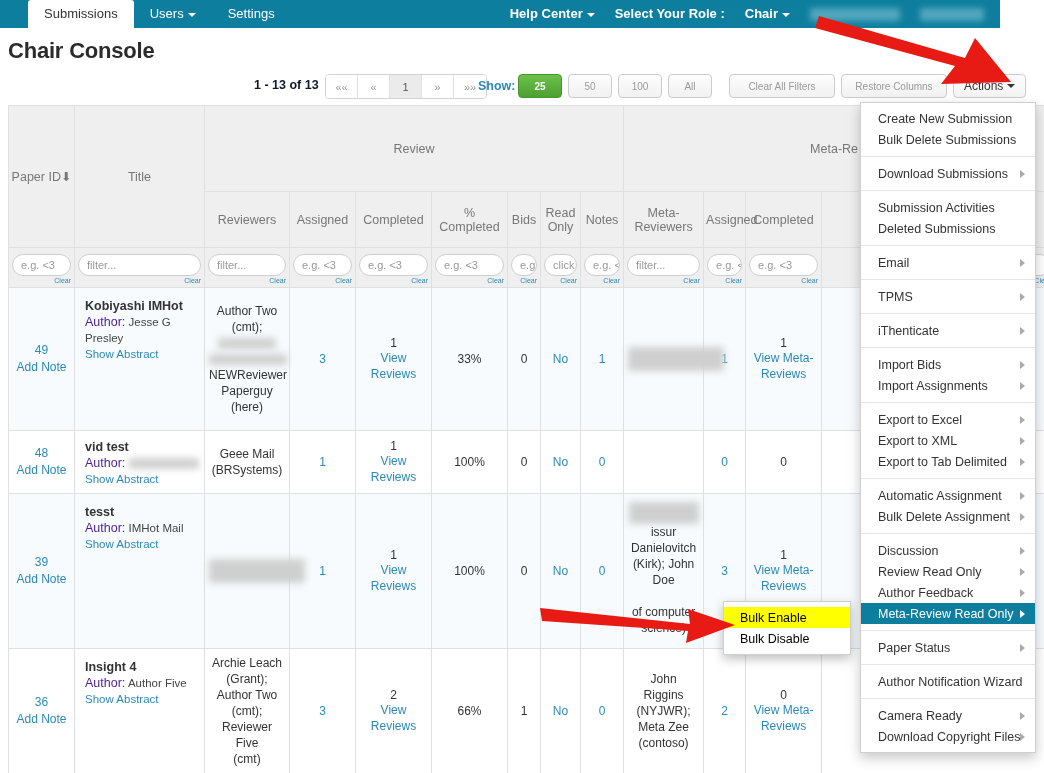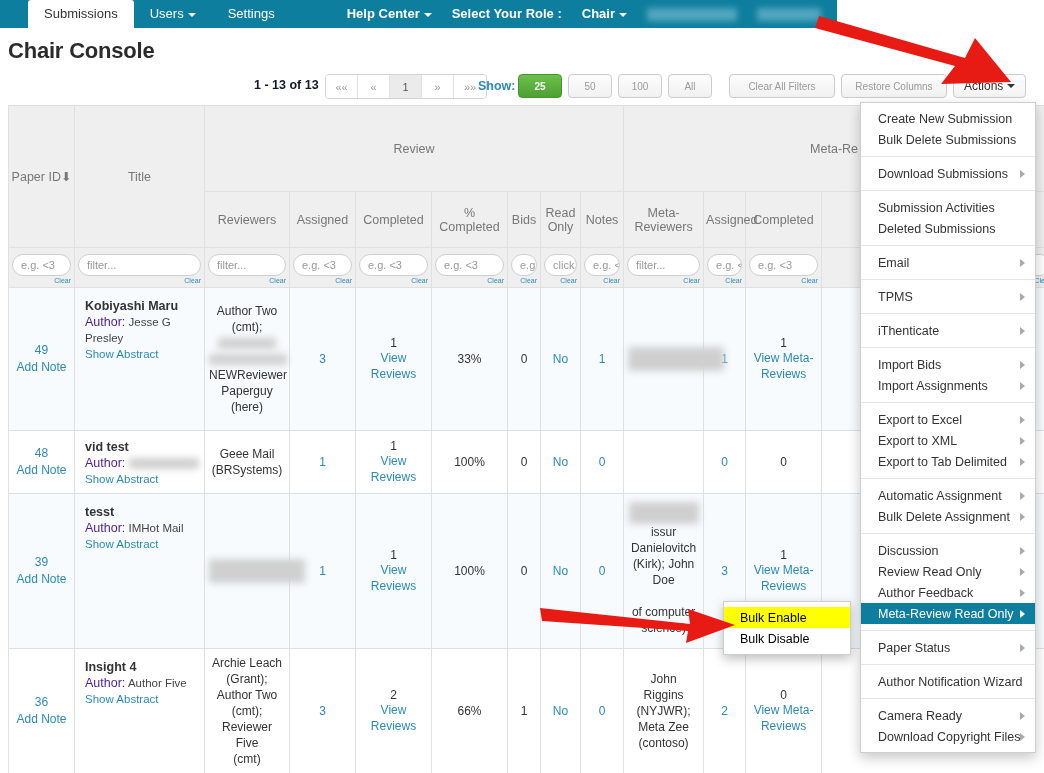--- a/index.html
+++ b/index.html
@@ -10,21 +10,21 @@
     background: #ffffff;
     font-family: "Liberation Sans", sans-serif;
     font-size: 12px;
     color: #333;
   }
   #page { position: relative; width: 1044px; height: 773px; overflow: hidden; }
 
   
   .topnav {
     position: absolute; top: 0; left: 0;
-    width: 837px; height: 28px;
+    width: 1000px; height: 28px;
     background: #0e7e9e;
     display: flex; align-items: flex-end;
   }
   .nav-left { display: flex; align-items: flex-end; height: 28px; }
   .nav-tab {
     padding: 5px 16px 6px 16px;
     color: #ffffff; font-size: 13px;
     line-height: 17px;
     height: 28px;
     white-space: nowrap;
@@ -403,21 +403,21 @@
         </tr>
       </thead>
       <tbody>
 
         <tr class="odd" style="height:143px">
           <td class="paperid">
             <div class="lnk">49</div>
             <div class="lnk">Add Note</div>
           </td>
           <td class="title" style="vertical-align:top;padding-top:10px">
-            <div class="ptitle">Kobiyashi Maru</div>
+            <div class="ptitle">Kobiyashi IMHot</div>
             <div class="pauthor">
               <span class="lbl">Author:</span>
               <span>Jesse G Presley</span>
             </div>
             <div class="lnk" style="font-size:11.5px">Show Abstract</div>
           </td>
           <td class="cell-lines">
             <div>Author Two</div>
             <div>(cmt);</div>
             <div><span class="blur-txt bt-b"></span></div>

